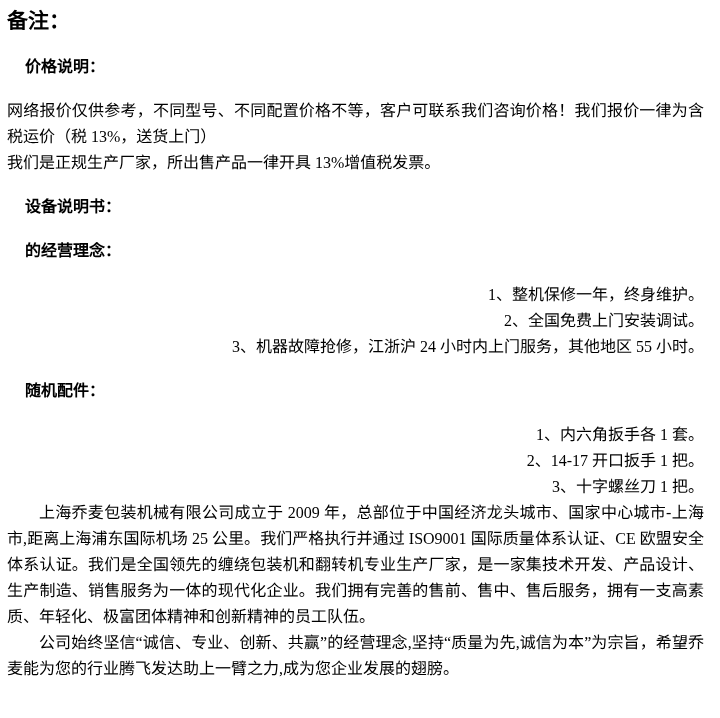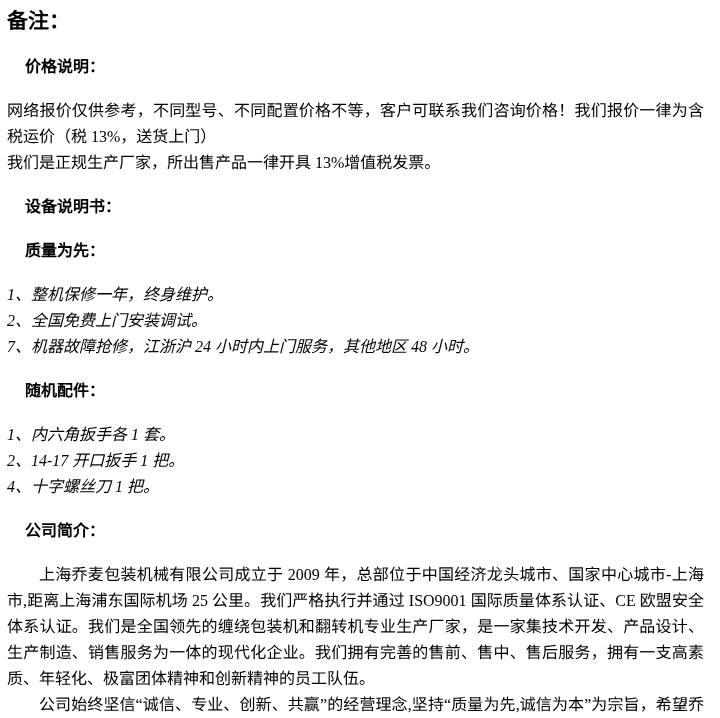--- a/index.html
+++ b/index.html
@@ -31,22 +31,21 @@
     line-height: 26px;
     margin: 18px;
   }
   .sec-text, .sec-line {
     font-size: 16px;
     line-height: 26px;
     margin: 0;
     text-align: justify;
   }
   .sec-line {
-    text-align: left;
-    font-style: italic;
+    text-align: right;
   }
   .para-indent {
     text-indent: 2em;
   }
 </style>
 </head>
 <body>
 
 <div class="doc">
 
@@ -59,33 +58,32 @@
 
   <section>
     <p class="sec-text">我们是正规生产厂家，所出售产品一律开具 13%增值税发票。</p>
   </section>
 
   <section>
     <h2 class="sec-heading">设备说明书：</h2>
   </section>
 
   <section>
-    <h2 class="sec-heading">质量为先：</h2>
+    <h2 class="sec-heading">的经营理念：</h2>
     <p class="sec-line">1、整机保修一年，终身维护。</p>
     <p class="sec-line">2、全国免费上门安装调试。</p>
-    <p class="sec-line">7、机器故障抢修，江浙沪 24 小时内上门服务，其他地区 48 小时。</p>
+    <p class="sec-line">3、机器故障抢修，江浙沪 24 小时内上门服务，其他地区 55 小时。</p>
   </section>
 
   <section>
     <h2 class="sec-heading">随机配件：</h2>
     <p class="sec-line">1、内六角扳手各 1 套。</p>
     <p class="sec-line">2、14-17 开口扳手 1 把。</p>
-    <p class="sec-line">4、十字螺丝刀 1 把。</p>
+    <p class="sec-line">3、十字螺丝刀 1 把。</p>
   </section>
 
   <section>
-    <h2 class="sec-heading">公司简介：</h2>
     <p class="sec-text para-indent">上海乔麦包装机械有限公司成立于 2009 年，总部位于中国经济龙头城市、国家中心城市-上海市,距离上海浦东国际机场 25 公里。我们严格执行并通过 ISO9001 国际质量体系认证、CE 欧盟安全体系认证。我们是全国领先的缠绕包装机和翻转机专业生产厂家，是一家集技术开发、产品设计、生产制造、销售服务为一体的现代化企业。我们拥有完善的售前、售中、售后服务，拥有一支高素质、年轻化、极富团体精神和创新精神的员工队伍。</p>
     <p class="sec-text para-indent">公司始终坚信“诚信、专业、创新、共赢”的经营理念,坚持“质量为先,诚信为本”为宗旨，希望乔麦能为您的行业腾飞发达助上一臂之力,成为您企业发展的翅膀。</p>
 
   </section>
 
 </div>
 
 </body></html>

